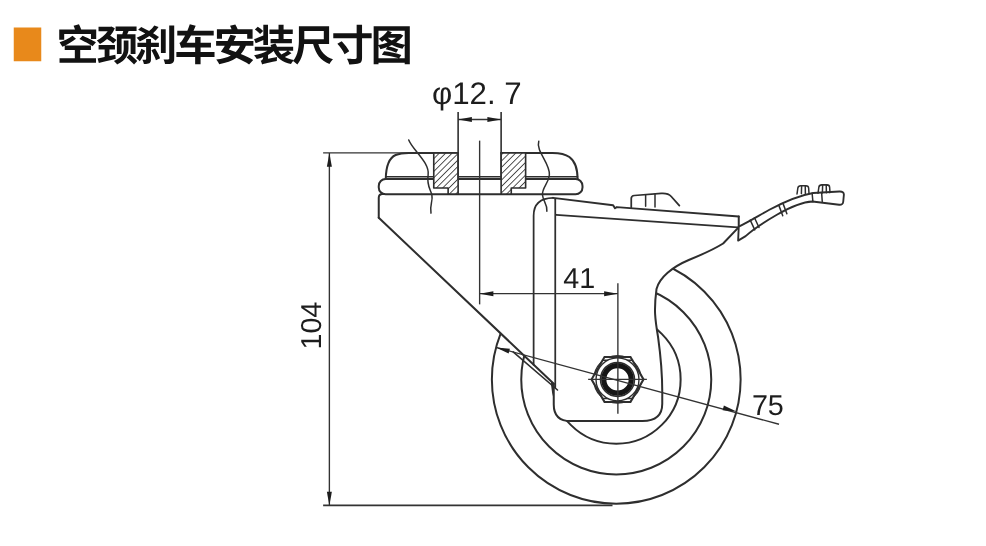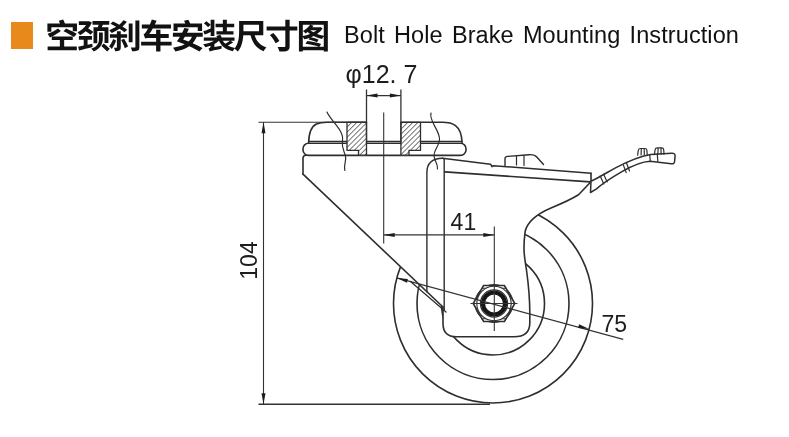--- a/index.html
+++ b/index.html
@@ -27,21 +27,20 @@
       <path transform="translate(45.3,48.4) scale(0.03370,-0.03370)" d="M540 508C640 459 783 384 852 340L934 436C858 479 711 547 617 590ZM377 589C290 524 179 469 69 435L137 326L192 351V249H432V53H69V-56H935V53H560V249H815V356H203C295 400 389 457 460 515ZM402 824C414 798 426 766 436 737H62V491H180V628H815V511H940V737H584C570 774 547 822 530 859Z"></path>
       <path transform="translate(76.7,48.4) scale(0.03370,-0.03370)" d="M661 473V288C661 191 643 66 428 -12C453 -32 488 -70 503 -94C726 4 774 159 774 286V473ZM731 74C792 24 870 -49 906 -95L982 -13C944 32 863 100 802 147ZM499 626V153H610V519H825V157H941V626H743L778 701H966V810H468V701H650C644 676 635 650 627 626ZM63 802V694H280C217 605 119 523 22 477C47 457 81 416 98 390C156 422 214 463 266 510C321 475 380 433 411 403L489 489C456 517 395 556 340 588C385 641 423 701 450 766L370 807L350 802ZM42 50 70 -62C182 -35 333 3 472 40L462 138L323 107V260H453V365H65V260H208V83Z"></path>
       <path transform="translate(108.1,48.4) scale(0.03370,-0.03370)" d="M809 829V45C809 30 804 25 787 24C772 24 722 24 675 26C690 -5 706 -55 710 -85C790 -86 843 -83 879 -64C916 -46 928 -16 928 45V829ZM612 741V180H726V741ZM150 281C124 205 72 111 25 62C54 44 90 11 111 -15C158 48 211 153 237 234ZM386 246C429 171 477 71 494 8L592 54C572 117 521 213 475 286ZM261 509V419H55V318H261V33C261 23 258 20 247 20C237 20 203 18 172 20C187 -8 203 -52 208 -81C264 -82 305 -79 336 -63C367 -45 376 -18 376 32V318H564V419H376V509ZM71 730C124 704 183 672 241 639C177 599 106 567 34 542C57 521 94 477 109 454C187 487 266 529 338 580C397 543 450 506 486 476L567 555C531 583 481 616 426 649C476 693 521 741 557 794L455 833C423 785 381 742 332 702C268 737 202 771 145 798Z"></path>
       <path transform="translate(139.5,48.4) scale(0.03370,-0.03370)" d="M165 295C174 305 226 310 280 310H493V200H48V83H493V-90H622V83H953V200H622V310H868V424H622V555H493V424H290C325 475 361 532 395 593H934V708H455C473 746 490 784 506 823L366 859C350 808 329 756 308 708H69V593H253C229 546 208 511 196 495C167 451 148 426 120 418C136 383 158 320 165 295Z"></path>
       <path transform="translate(170.9,48.4) scale(0.03370,-0.03370)" d="M390 824C402 799 415 770 426 742H78V517H199V630H797V517H925V742H571C556 776 533 819 515 853ZM626 348C601 291 567 243 525 202C470 223 415 243 362 261C379 288 397 317 415 348ZM171 210C246 185 328 154 410 121C317 72 200 41 62 22C84 -5 120 -60 132 -89C296 -58 433 -12 543 64C662 11 771 -45 842 -92L939 10C866 55 760 106 645 154C694 208 735 271 766 348H944V461H478C498 502 517 543 533 582L399 609C381 562 357 511 331 461H59V348H266C236 299 205 253 176 215Z"></path>
       <path transform="translate(202.3,48.4) scale(0.03370,-0.03370)" d="M47 736C91 705 146 659 171 628L244 703C217 734 160 776 116 804ZM418 369 437 324H45V230H345C260 180 143 142 26 123C48 101 76 62 91 36C143 47 195 62 244 80V65C244 19 208 2 184 -6C199 -26 214 -71 220 -97C244 -82 286 -73 569 -14C568 8 572 54 577 81L360 39V133C411 160 456 192 494 227C572 61 698 -41 906 -84C920 -54 950 -9 973 14C890 27 818 51 759 84C810 109 868 142 916 174L842 230H956V324H573C563 350 549 378 535 402ZM680 141C651 167 627 197 607 230H821C783 201 729 167 680 141ZM609 850V733H394V630H609V512H420V409H926V512H729V630H947V733H729V850ZM29 506 67 409C121 432 186 459 248 487V366H359V850H248V593C166 559 86 526 29 506Z"></path>
       <path transform="translate(233.7,48.4) scale(0.03370,-0.03370)" d="M161 816V517C161 357 151 138 21 -9C49 -24 103 -69 123 -94C235 33 273 226 285 390H498C563 156 672 -6 887 -82C905 -48 942 4 970 29C784 85 676 214 622 390H878V816ZM289 699H752V507H289V517Z"></path>
       <path transform="translate(265.1,48.4) scale(0.03370,-0.03370)" d="M142 397C210 322 285 218 313 150L424 219C392 290 313 388 245 459ZM600 849V649H45V529H600V69C600 46 590 38 566 38C539 38 454 37 370 41C391 6 416 -55 424 -92C530 -93 611 -88 661 -68C710 -48 728 -13 728 68V529H956V649H728V849Z"></path>
       <path transform="translate(296.5,48.4) scale(0.03370,-0.03370)" d="M72 811V-90H187V-54H809V-90H930V811ZM266 139C400 124 565 86 665 51H187V349C204 325 222 291 230 268C285 281 340 298 395 319L358 267C442 250 548 214 607 186L656 260C599 285 505 314 425 331C452 343 480 355 506 369C583 330 669 300 756 281C767 303 789 334 809 356V51H678L729 132C626 166 457 203 320 217ZM404 704C356 631 272 559 191 514C214 497 252 462 270 442C290 455 310 470 331 487C353 467 377 448 402 430C334 403 259 381 187 367V704ZM415 704H809V372C740 385 670 404 607 428C675 475 733 530 774 592L707 632L690 627H470C482 642 494 658 504 673ZM502 476C466 495 434 516 407 539H600C572 516 538 495 502 476Z"></path>
     </svg>
-    <span class="title-en">Bolt Hole Brake Mounting Instruction</span>
   </div>
 
   <svg width="789" height="437" viewBox="0 0 789 437" style="position:absolute;left:0;top:0;">
     <defs>
       <pattern id="hatch" width="3.6" height="3.6" patternUnits="userSpaceOnUse" patternTransform="rotate(45)">
         <line x1="0" y1="0" x2="0" y2="3.6" stroke="#2e2e2e" stroke-width="1.3"></line>
       </pattern>
     </defs>
 
     <g fill="none" stroke="#2e2e2e" stroke-width="1.6">

